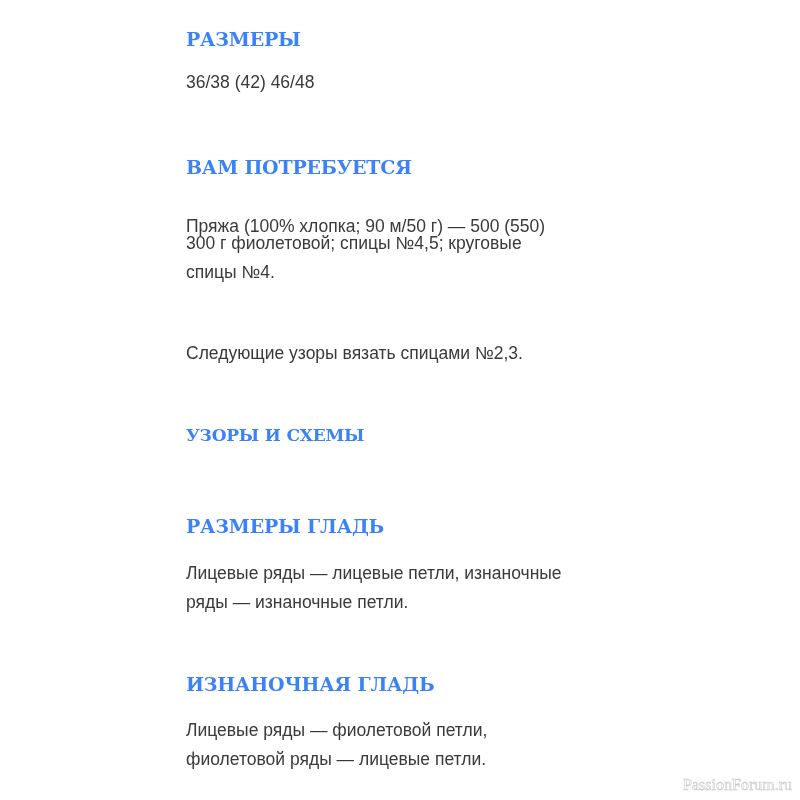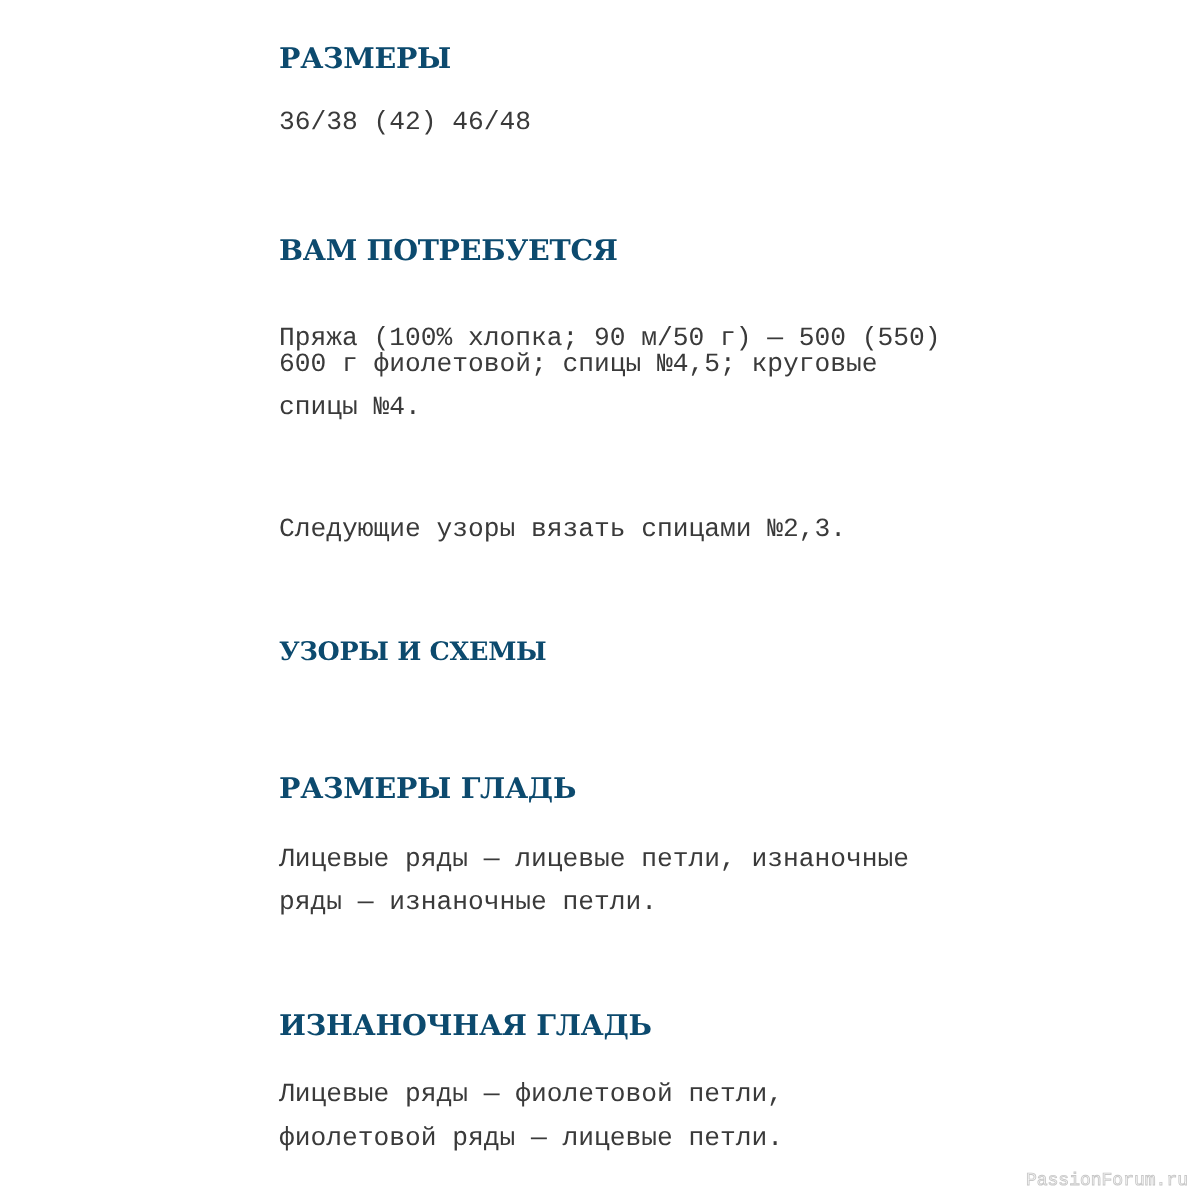--- a/index.html
+++ b/index.html
@@ -1,32 +1,32 @@
 <!DOCTYPE html>
 <html><head>
 <meta charset="utf-8">
 <style>
   html, body { margin:0; padding:0; background:#ffffff; }
   body { width:800px; height:800px; position:relative; overflow:hidden; }
   .page { position:absolute; left:186px; top:0; width:440px; }
-  .h { position:absolute; left:0; font-family:"DejaVu Serif", serif; font-weight:bold; font-size:19px; color:#0c4a6e; white-space:nowrap; letter-spacing:-0.2px; margin:0; }
+  .h { position:absolute; left:0; font-family:"DejaVu Serif", serif; font-weight:bold; font-size:19px; color:#3b82f6; white-space:nowrap; letter-spacing:-0.2px; margin:0; }
   .h.big { font-size:17px; }
-  .p { position:absolute; left:0; font-family:Liberation Mono, monospace; font-size:17.5px; color:#3a3a3a; line-height:29px; margin:0; white-space:nowrap; }
-  .wm { position:absolute; right:8px; bottom:6px; font-family:Liberation Mono, monospace; font-size:12px; color:#ffffff; -webkit-text-stroke:0.6px #c8c8c8; }
+  .p { position:absolute; left:0; font-family:Liberation Sans, sans-serif; font-size:17.5px; color:#3a3a3a; line-height:29px; margin:0; white-space:nowrap; }
+  .wm { position:absolute; right:8px; bottom:6px; font-family:Liberation Serif, serif; font-size:16px; color:#ffffff; -webkit-text-stroke:0.6px #c8c8c8; }
 </style>
 </head>
 <body>
 
 <div class="page">
   <h2 class="h" style="top:28px">РАЗМЕРЫ</h2>
   <p class="p" style="top:68px">36/38 (42) 46/48</p>
 
   <h2 class="h" style="top:156px">ВАМ ПОТРЕБУЕТСЯ</h2>
   <p class="p" style="top:212px">Пряжа (100% хлопка; 90 м/50 г) — 500 (550)</p>
-  <p class="p" style="top:229px">600 г фиолетовой; спицы №4,5; круговые</p>
+  <p class="p" style="top:229px">300 г фиолетовой; спицы №4,5; круговые</p>
   <p class="p" style="top:258px">спицы №4.</p>
 
   <p class="p" style="top:339px">Следующие узоры вязать спицами №2,3.</p>
 
   <h2 class="h big" style="top:425px">УЗОРЫ И СХЕМЫ</h2>
 
   <h2 class="h" style="top:515px">РАЗМЕРЫ ГЛАДЬ</h2>
   <p class="p" style="top:559px">Лицевые ряды — лицевые петли, изнаночные</p>
   <p class="p" style="top:588px">ряды — изнаночные петли.</p>
 

